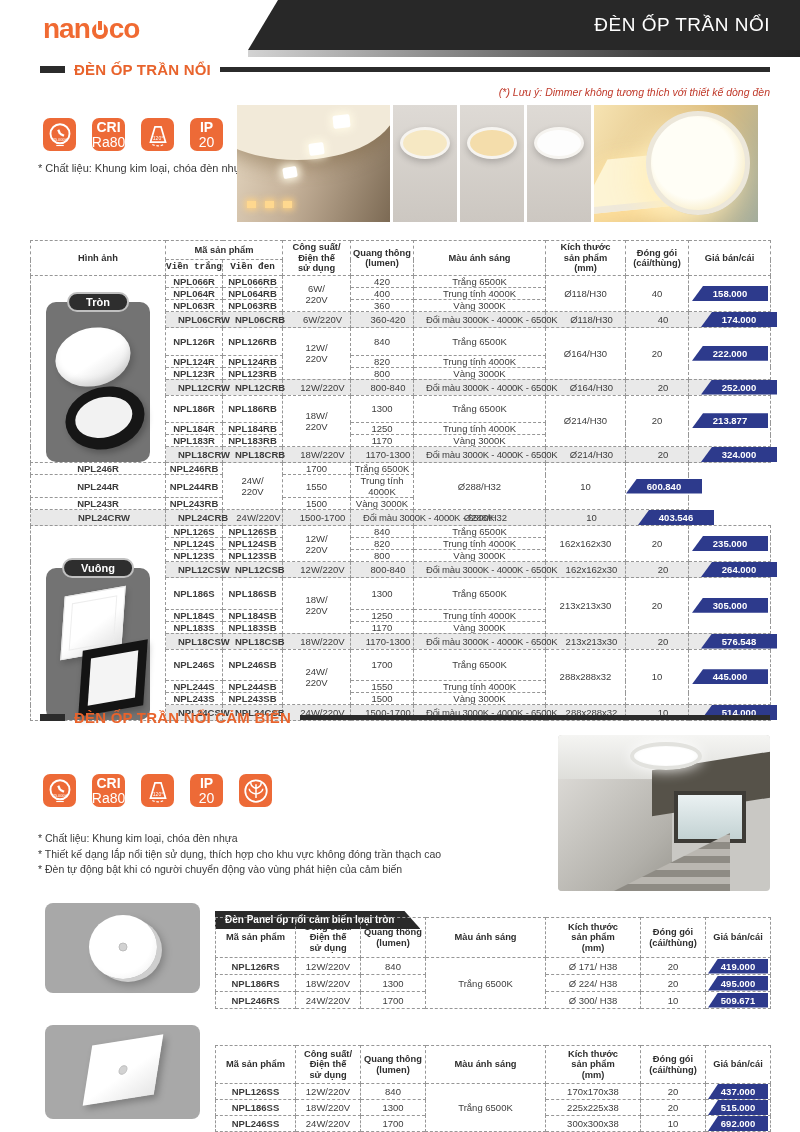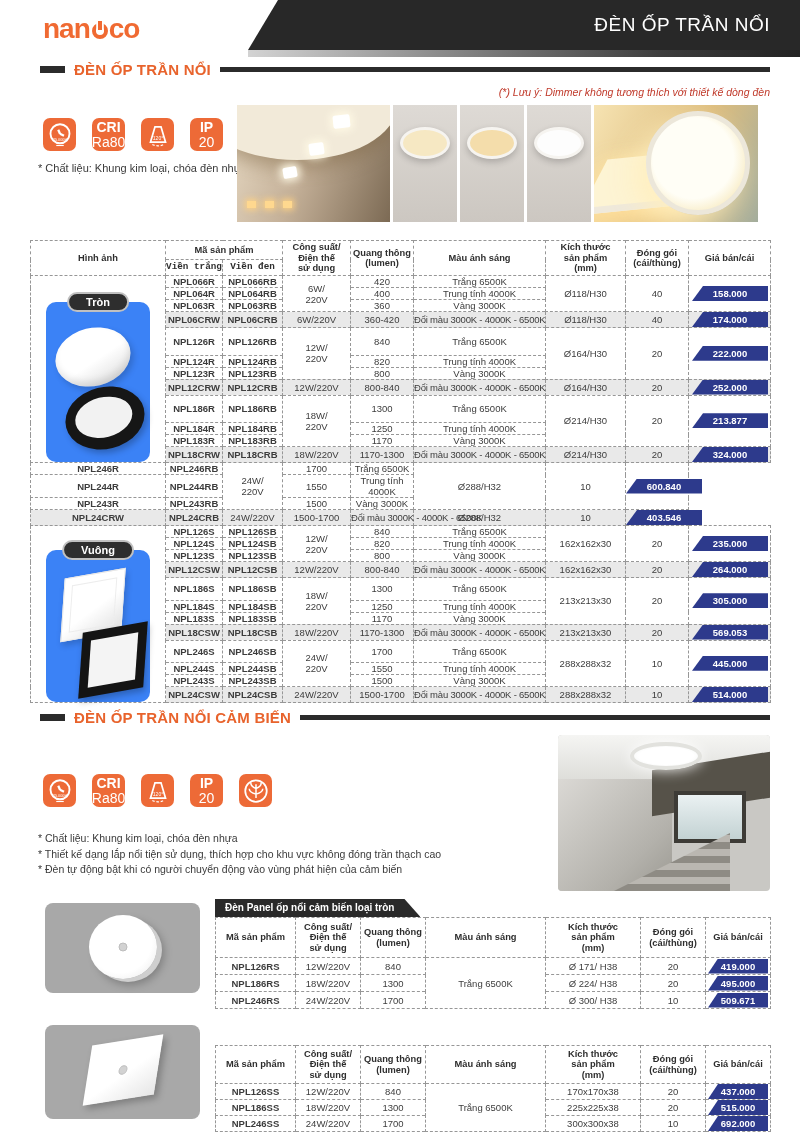--- a/index.html
+++ b/index.html
@@ -41,24 +41,24 @@
   
   table { border-collapse:collapse; table-layout:fixed; }
   td, th { border:1px dashed #979797; text-align:center; vertical-align:middle; padding:0; }
   .main-table { position:absolute; left:30px; top:240px; width:740px; height:458px; }
   .main-table th { font-size:9.3px; font-weight:bold; color:#2e2e2e; line-height:1.12; }
   .main-table td { font-size:9.5px; color:#3c3c3c; }
   .hrow1 th { height:19px; } .hrow2 th { height:16px;font-family:Liberation Mono, monospace; }
   .pre { white-space:pre-line; }
   .code { font-weight:bold; color:#333; }
   .fit { font-size:8.7px; letter-spacing:-0.2px; white-space:nowrap; }
-  .hl td { background:#e9e9e9; }
+  .hl td { background:#e9e9e9;padding-left:12px; }
   .badge { width:76px; height:15px; line-height:15px; background:#2d3a8c; color:#fff; font-weight:bold; font-size:9.5px; text-align:center; clip-path:polygon(11px 0,100% 0,100% 100%,0 100%); margin:0 2px 0 auto; }
   .imgcell { vertical-align:top; background:#fff; }
-  .graybox { position:relative; width:104px; margin:0 auto; background:#3b82f6; border-radius:10px; }
+  .graybox { position:relative; width:104px; margin:0 auto; background:#737373; border-radius:10px; }
   .pill { position:absolute; top:-10px; left:50%; transform:translateX(-50%); background:#2e2e2e; color:#fff; font-size:11px; font-weight:bold; padding:2px 17px; border-radius:11px; border:2px solid #c0c0c0; white-space:nowrap; }
   .disc-w { position:absolute; left:9px; top:26px; width:76px; height:58px; border-radius:50%; background:linear-gradient(160deg,#ffffff 55%,#d9d9d9); transform:rotate(-14deg); box-shadow:inset 0 -5px 7px rgba(0,0,0,.10), 2px 4px 6px rgba(0,0,0,.18); }
   .disc-b { position:absolute; right:5px; bottom:13px; width:80px; height:62px; border-radius:50%; background:#161616; transform:rotate(-14deg); box-shadow:2px 4px 6px rgba(0,0,0,.25); }
   .disc-b::after { content:""; position:absolute; inset:10px 12px 12px 10px; border-radius:50%; background:#f2f2f2; }
   .sq-w { position:absolute; left:16px; top:24px; width:62px; height:62px; background:linear-gradient(150deg,#ffffff 55%,#e0e0e0); transform:rotate(-10deg) skewX(-14deg); border:1px solid #e8e8e8; box-shadow:2px 4px 6px rgba(0,0,0,.18); }
   .sq-w::after { content:""; position:absolute; inset:7px; border:1px solid #ededed; }
   .sq-b { position:absolute; right:4px; bottom:10px; width:66px; height:64px; background:#141414; transform:rotate(-10deg) skewX(-14deg); box-shadow:2px 4px 6px rgba(0,0,0,.25); }
   .sq-b::after { content:""; position:absolute; inset:9px; background:#f4f4f4; }
 
   
@@ -71,21 +71,21 @@
   .ph-label .s { font-size:8.5px; display:block; }
   .ph-label .b { font-size:21px; font-weight:bold; line-height:1; }
   .ph-stairs { left:558px; top:735px; width:212px; height:156px; background:#c9c8c4; border-radius:4px; }
   .st-ceiling { position:absolute; left:0; top:0; width:100%; height:44px; background:linear-gradient(#f5f5f3,#dededa); }
   .st-light { position:absolute; left:34%; top:7px; width:72px; height:28px; border-radius:50%; background:radial-gradient(#ffffff 60%, #eef0ee); border:4px solid #e2e2de; box-shadow:0 0 14px rgba(255,255,255,.95); }
   .st-beam { position:absolute; right:0; top:26px; width:118px; height:46px; background:#565249; transform:skewY(-9deg); }
   .st-wall { position:absolute; left:0; top:42px; width:54%; height:114px; background:linear-gradient(135deg,#dbd9d5 0%,#b3b1ab 70%,#9b9992 100%); }
   .st-window { position:absolute; right:24px; top:56px; width:72px; height:52px; background:linear-gradient(#eaf1f2,#c3d2d3); border:4px solid #3d3b36; }
   .st-steps { position:absolute; right:40px; bottom:0; width:116px; height:58px; background:repeating-linear-gradient(to top,#8e8b84 0 7px,#bab7b1 7px 14px); clip-path:polygon(0 100%,100% 100%,100% 0); }
 
-  .stitle { position:absolute; height:18px; background:#2a2a2a; color:#fff; font-size:10px; font-weight:bold; line-height:18px; padding:0 26px 0 10px; clip-path:polygon(0 0, calc(100% - 16px) 0, 100% 100%, 0 100%); white-space:nowrap; }
+  .stitle { position:absolute; height:18px; background:#2a2a2a; color:#fff; font-size:10px; font-weight:bold; line-height:18px; padding:0 26px 0 10px; clip-path:polygon(0 0, calc(100% - 16px) 0, 100% 100%, 0 100%); white-space:nowrap;margin-top:12px; }
   .stable { position:absolute; left:215px; width:555px; }
   .stable th { font-size:9.3px; font-weight:bold; color:#2e2e2e; line-height:1.12; }
   .stable td { font-size:9.5px; color:#3c3c3c; }
   .stable .h40 th { height:40px; } .stable .h38 th { height:38px; }
   .r17 { height:17px; } .r16 { height:16px; }
   .sbadge { width:60px; height:15px; line-height:15px; background:#2d3a8c; color:#fff; font-weight:bold; font-size:9.5px; text-align:center; clip-path:polygon(10px 0,100% 0,100% 100%,0 100%); margin:0 2px 0 auto; }
   .sgray { position:absolute; left:45px; width:155px; background:#a8a8a8; border-radius:8px; }
   .spanel-r { position:absolute; left:44px; top:12px; width:68px; height:64px; border-radius:50%; background:radial-gradient(circle at 45% 40%, #ffffff 60%, #e6e6e6 100%); box-shadow:5px 3px 0 #cfcfcf, 7px 6px 8px rgba(0,0,0,.25); }
   .spanel-sq { position:absolute; left:42px; top:16px; width:72px; height:58px; background:linear-gradient(150deg,#ffffff 55%,#e6e6e6); transform:rotate(-9deg) skewX(-18deg); box-shadow:4px 4px 7px rgba(0,0,0,.25); }
   .sdot { position:absolute; left:50%; top:50%; transform:translate(-50%,-50%); width:9px; height:9px; border-radius:50%; background:#d2d2d2; border:1px solid #bdbdbd; }
@@ -348,21 +348,21 @@
       <td>1500-1700</td>
       <td class="fit">Đổi màu 3000K - 4000K - 6500K</td>
       <td>Ø288/H32</td>
       <td>10</td>
       <td>
             <div class="badge">403.546</div>
           </td>
     </tr>
 
     <tr>
-      <td rowspan="12" class="imgcell" style="padding-top:24px;">
+      <td rowspan="12" class="imgcell" style="padding-top:42px;">
         <div class="graybox" style="height:152px;">
           <div class="pill">Vuông</div>
           <div class="sq-w"></div>
           <div class="sq-b"></div>
         </div>
       </td>
       <td class="code">NPL126S</td>
       <td class="code">NPL126SB</td>
       <td rowspan="3" class="pre">12W/
 220V</td>
@@ -426,21 +426,21 @@
     </tr>
     <tr class="hl">
       <td class="code">NPL18CSW</td>
       <td class="code">NPL18CSB</td>
       <td>18W/220V</td>
       <td>1170-1300</td>
       <td class="fit">Đổi màu 3000K - 4000K - 6500K</td>
       <td>213x213x30</td>
       <td>20</td>
       <td>
-            <div class="badge">569.053</div>
+            <div class="badge">576.548</div>
           </td>
     </tr>
 
     <tr>
       <td class="code">NPL246S</td>
       <td class="code">NPL246SB</td>
       <td rowspan="3" class="pre">24W/
 220V</td>
       <td>1700</td>
       <td>Trắng 6500K</td>

